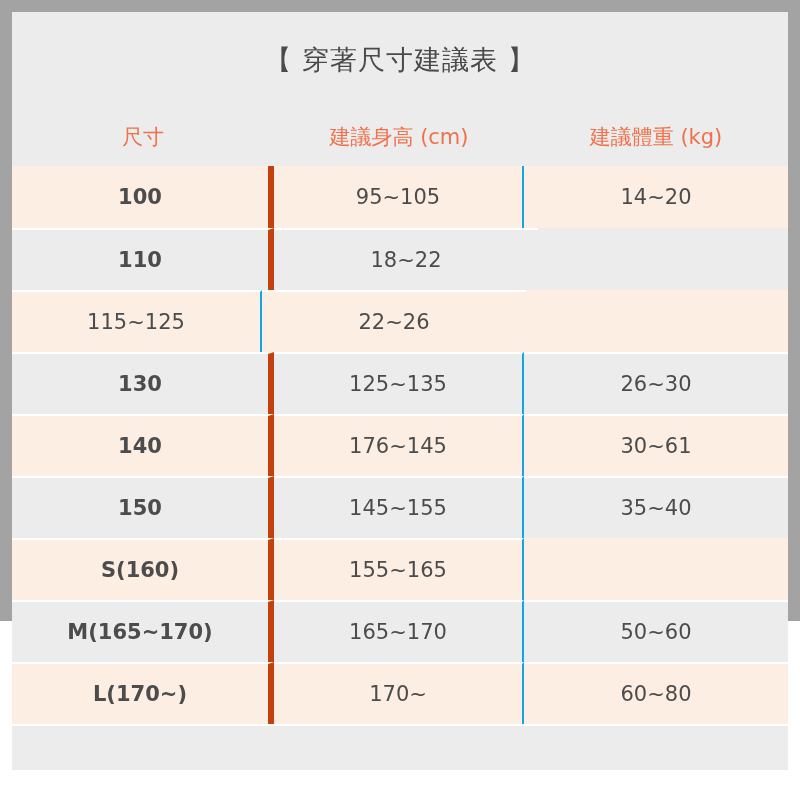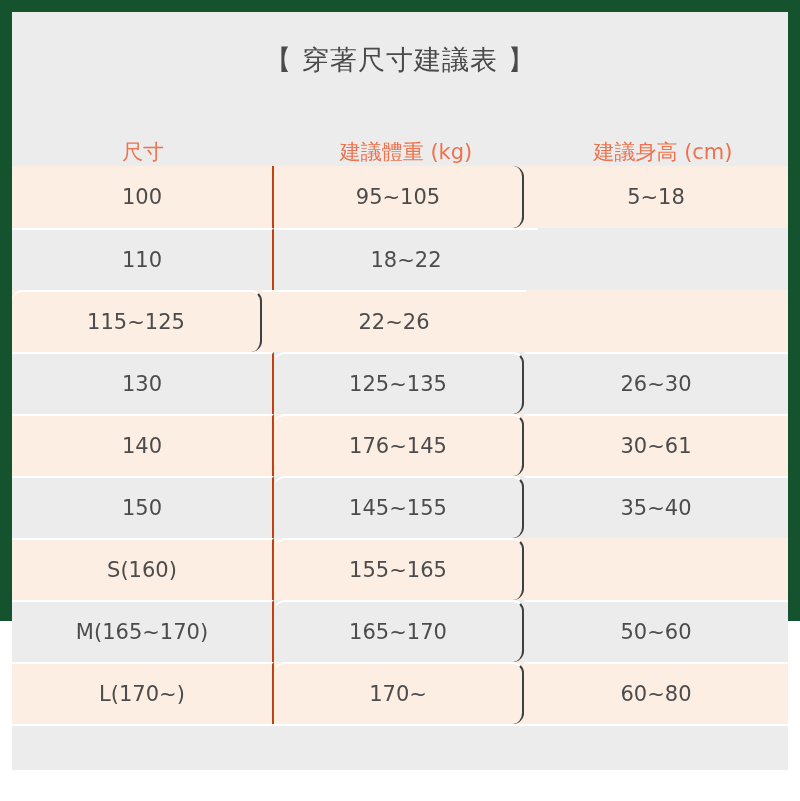--- a/index.html
+++ b/index.html
@@ -10,21 +10,21 @@
     width: 800px;
     height: 801px;
     background: #ffffff;
     font-family: "Liberation Sans", sans-serif;
     overflow: hidden;
   }
   .page {
     width: 800px;
     height: 621px;
     box-sizing: border-box;
-    background: #14532d;
+    background: #a3a3a3;
     display: flex;
     flex-direction: column;
   }
   .table-wrap {
     margin: 12px 12px;
     width: 776px;
     box-sizing: border-box;
     background: #ececec;
     display: flex;
     flex-direction: column;
@@ -40,21 +40,21 @@
     font-size: 27px;
     color: #4a4a4a;
     letter-spacing: 1px;
     font-family: "DejaVu Sans", "Liberation Sans", sans-serif;
     font-weight: 400;
   }
   .header-row {
     height: 58px;
     background: #ececec;
     display: flex;
-    align-items: flex-end;
+    align-items: center;
   }
   .header-row .cell {
     color: #f0714b;
     font-size: 21px;
     font-family: "DejaVu Sans", "Liberation Sans", sans-serif;
   }
   .row {
     height: 62px;
     display: flex;
     align-items: stretch;
@@ -70,49 +70,49 @@
     align-items: center;
     justify-content: center;
     font-size: 21px;
     color: #4c4c4c;
     box-sizing: border-box;
     font-family: "DejaVu Sans", "Liberation Sans", sans-serif;
   }
   .c0 { width: 262px; }
   .c1 { width: 250px; }
   .c2 { width: 264px; }
-  .row .c0 { border-right: 2px solid #c2410c; }
-  .row .c1 { border-right: 2px solid #404040; border-radius: 11px; }
+  .row .c0 { border-right: 6px solid #c2410c; font-weight: bold; }
+  .row .c1 { border-right: 2px solid #0ea5e9; }
   .row + .row .cell { border-top: 2px solid #ffffff; }
   .footer-row {
     height: 44px;
     background: #ececec;
     border-top: 2px solid #ffffff;
   }
 </style>
 </head>
 <body>
 
 <div class="page">
   <div class="table-wrap">
 
     <div class="title-row">
       <div class="title">【 穿著尺寸建議表 】</div>
     </div>
 
     <div class="header-row">
       <div class="cell c0">尺寸</div>
+      <div class="cell c1">建議身高 (cm)</div>
       <div class="cell c2">建議體重 (kg)</div>
-      <div class="cell c1">建議身高 (cm)</div>
     </div>
 
     <div class="row odd">
       <div class="cell c0">100</div>
       <div class="cell c1">95~105</div>
-      <div class="cell c2">5~18</div>
+      <div class="cell c2">14~20</div>
     </div>
 
     <div class="row even">
       <div class="cell c0">110</div>
       <div class="cell c2">18~22</div>
     </div>
 
     <div class="row odd">
       <div class="cell c1">115~125</div>
       <div class="cell c2">22~26</div>

